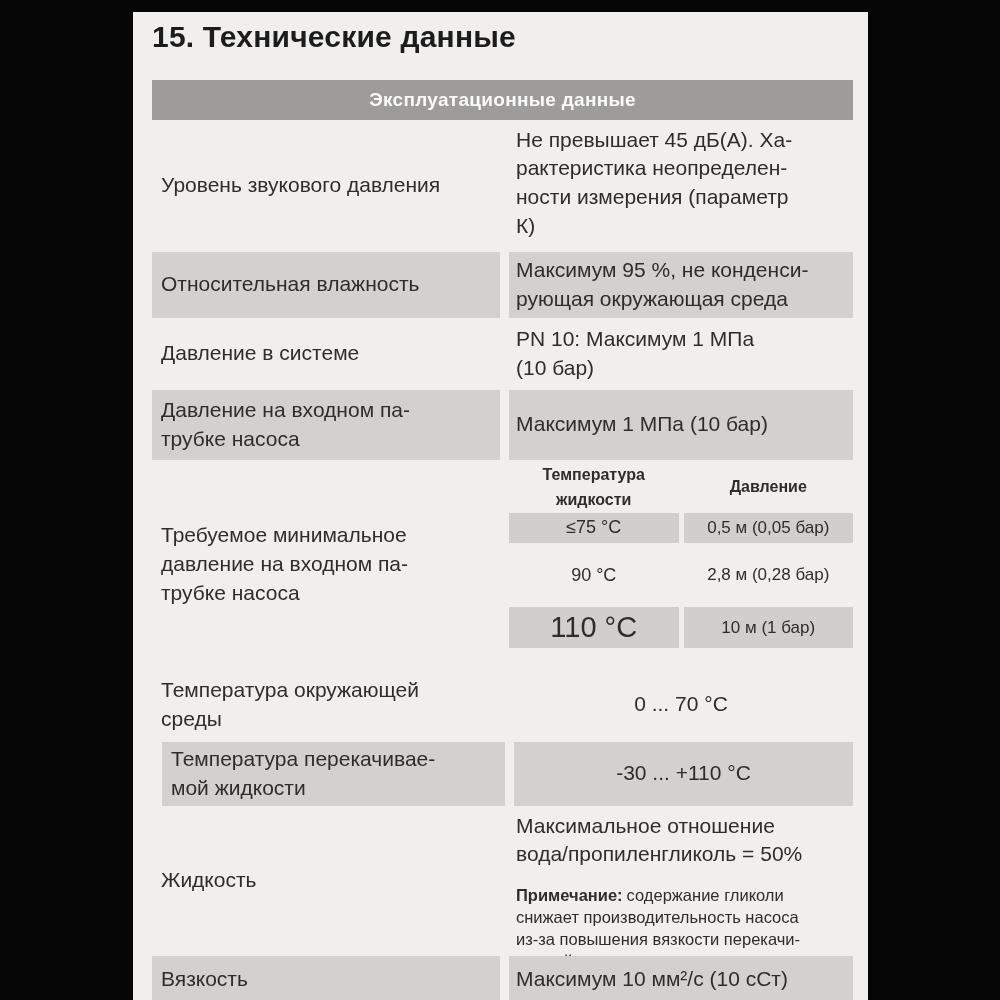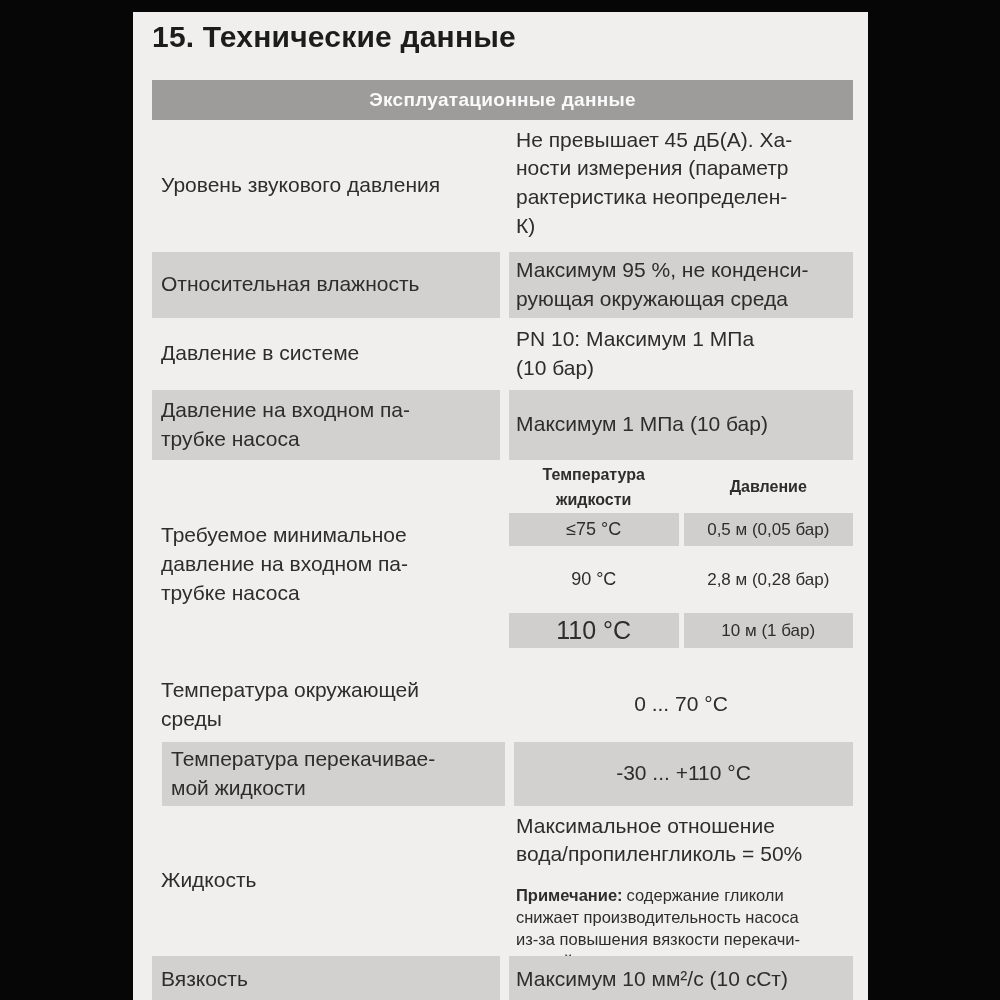--- a/index.html
+++ b/index.html
@@ -95,21 +95,21 @@
     display: flex;
     align-items: center;
     justify-content: center;
     white-space: nowrap;
   }
   .sub-row .sc.g { background: #d0cfcd; }
   .sr1 { height: 47px; }
   .sr2 { height: 38px; }
   .sr3 { height: 48px; }
   .temp { font-size: 18px; }
-  .temp-big { font-size: 25px; }
+  .temp-big { font-size: 29px; }
   .pres { font-size: 17px; }
   
   .note { font-size: 16.5px; line-height: 1.32; margin-top: 16px; }
   .note .b { font-weight: 700; margin-right: 4px; }
 </style>
 </head>
 <body>
 
 <div class="page">
   <div class="content">
@@ -121,22 +121,22 @@
     </div>
 
     <div class="rows">
 
       <div class="row r1">
         <div class="cell left">
           <div class="line">Уровень звукового давления</div>
         </div>
         <div class="cell right top">
           <div class="line">Не превышает 45 дБ(А). Ха-</div>
+          <div class="line">рактеристика неопределен-</div>
           <div class="line">ности измерения (параметр</div>
-          <div class="line">рактеристика неопределен-</div>
           <div class="line">К)</div>
         </div>
       </div>
 
       <div class="row r2">
         <div class="cell left g">
           <div class="line">Относительная влажность</div>
         </div>
         <div class="cell right g">
           <div class="line">Максимум 95 %, не конденси-</div>

